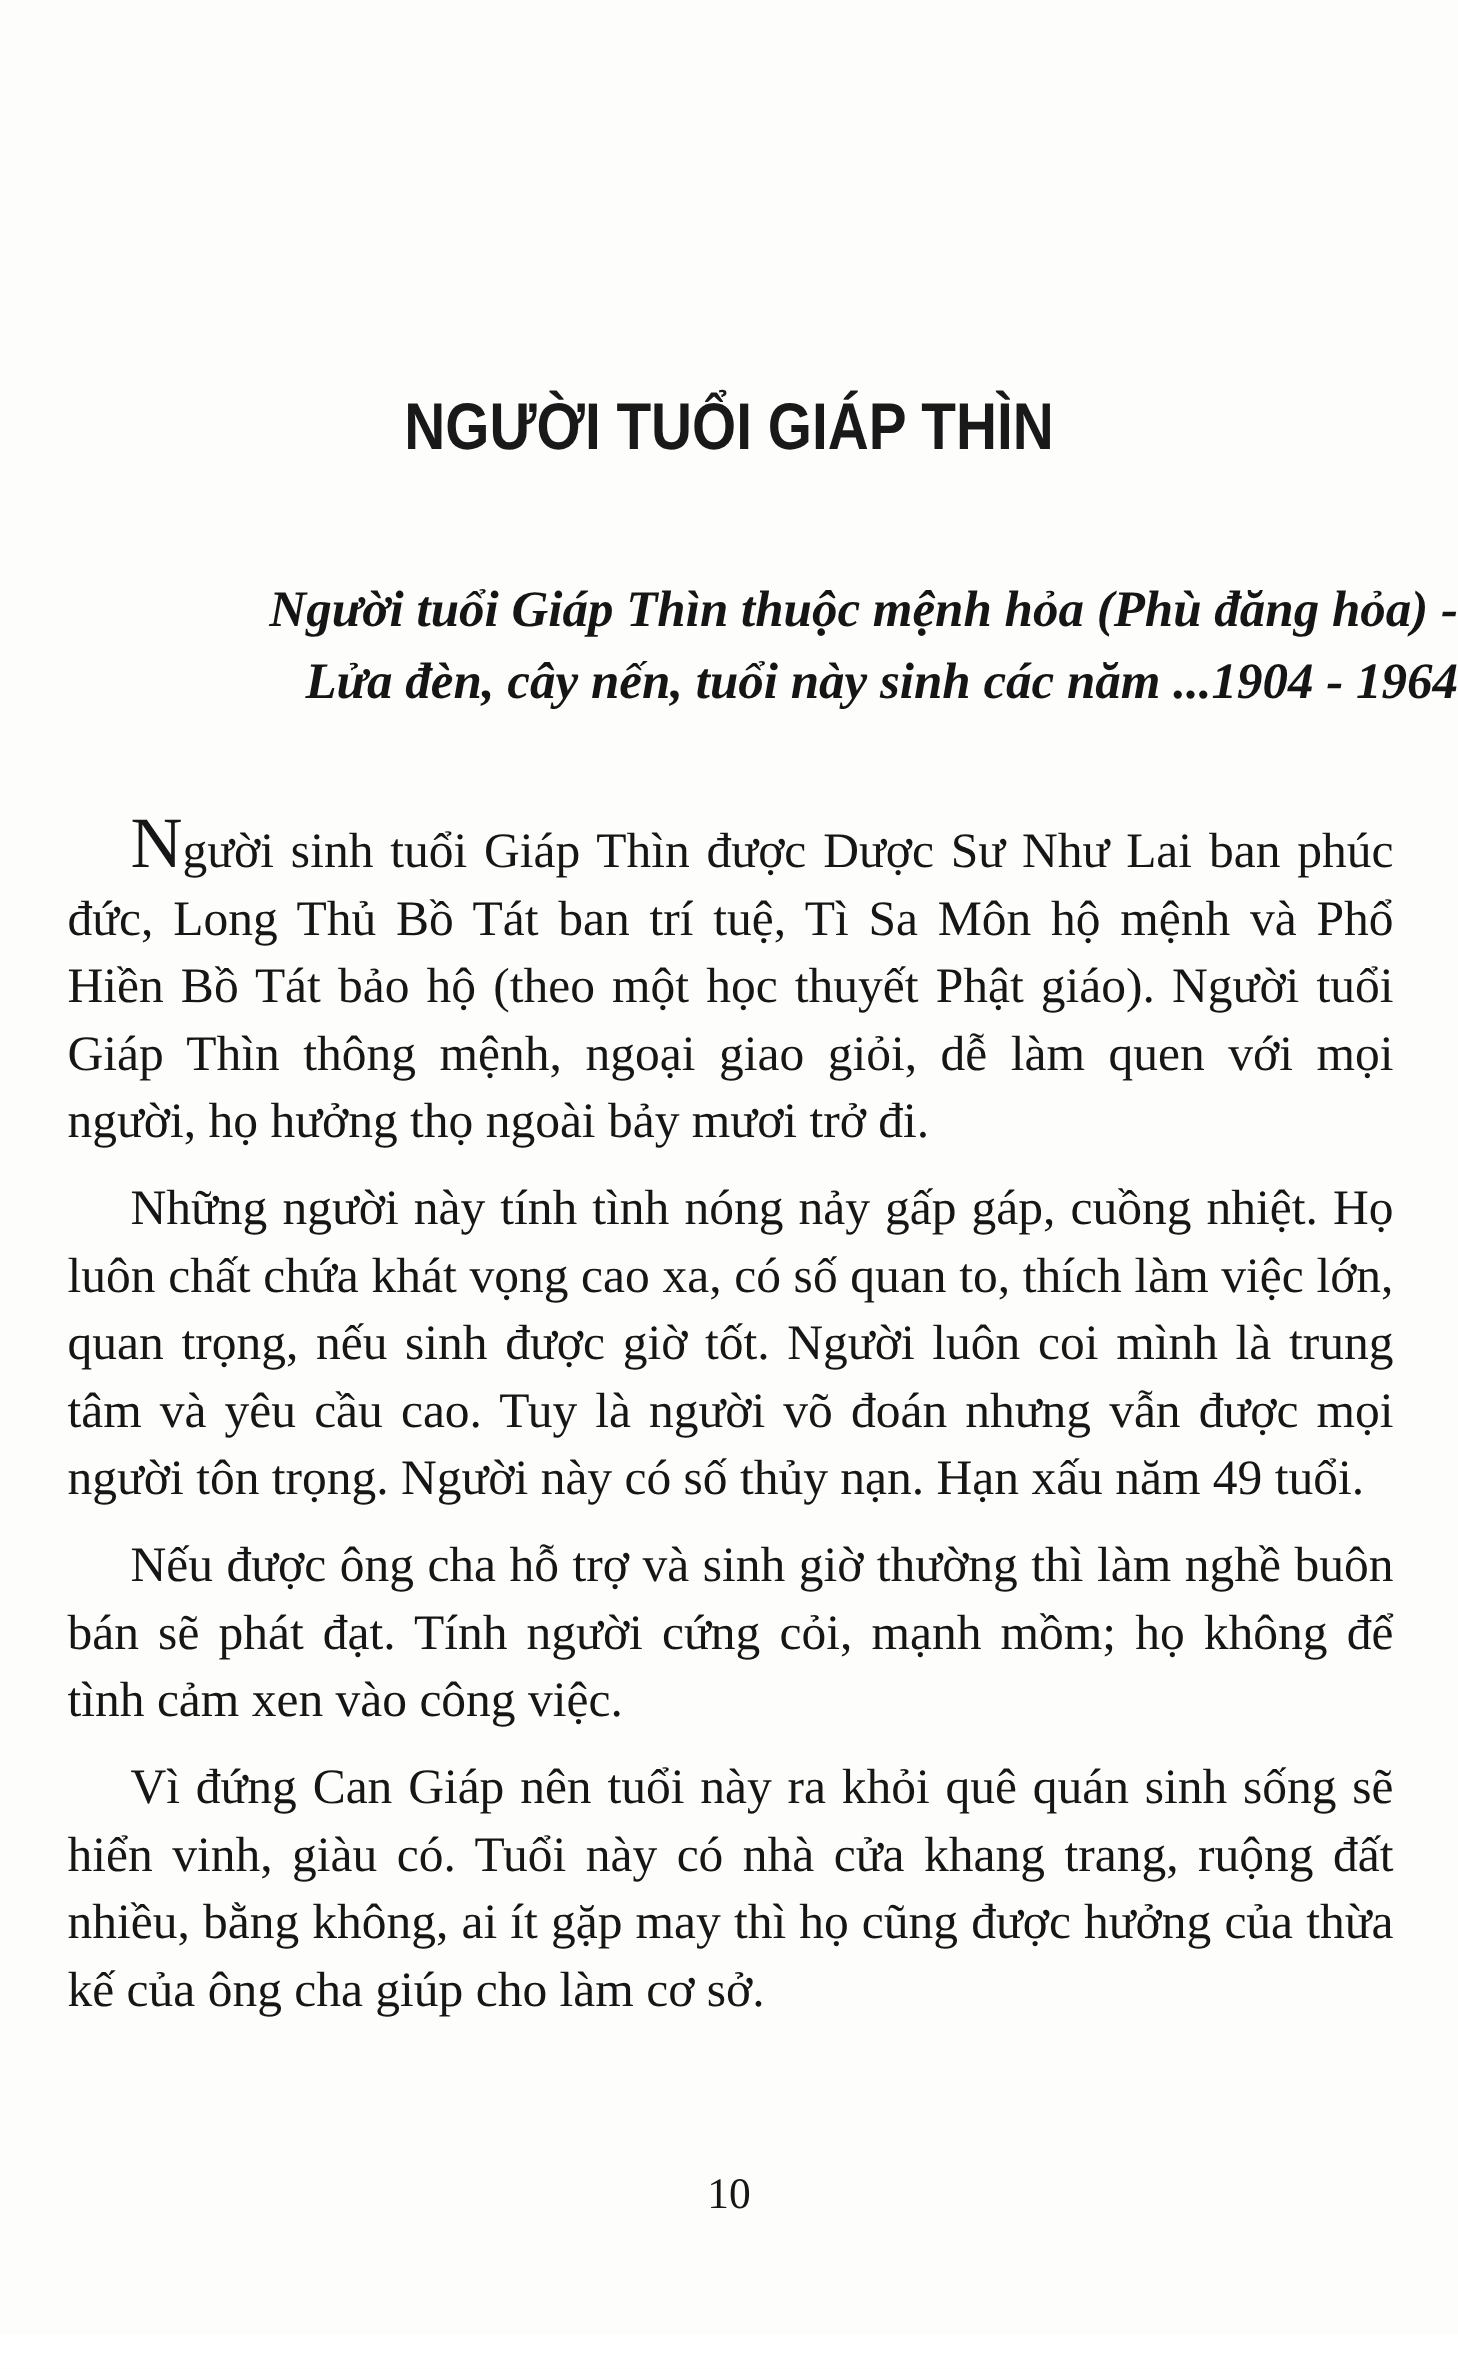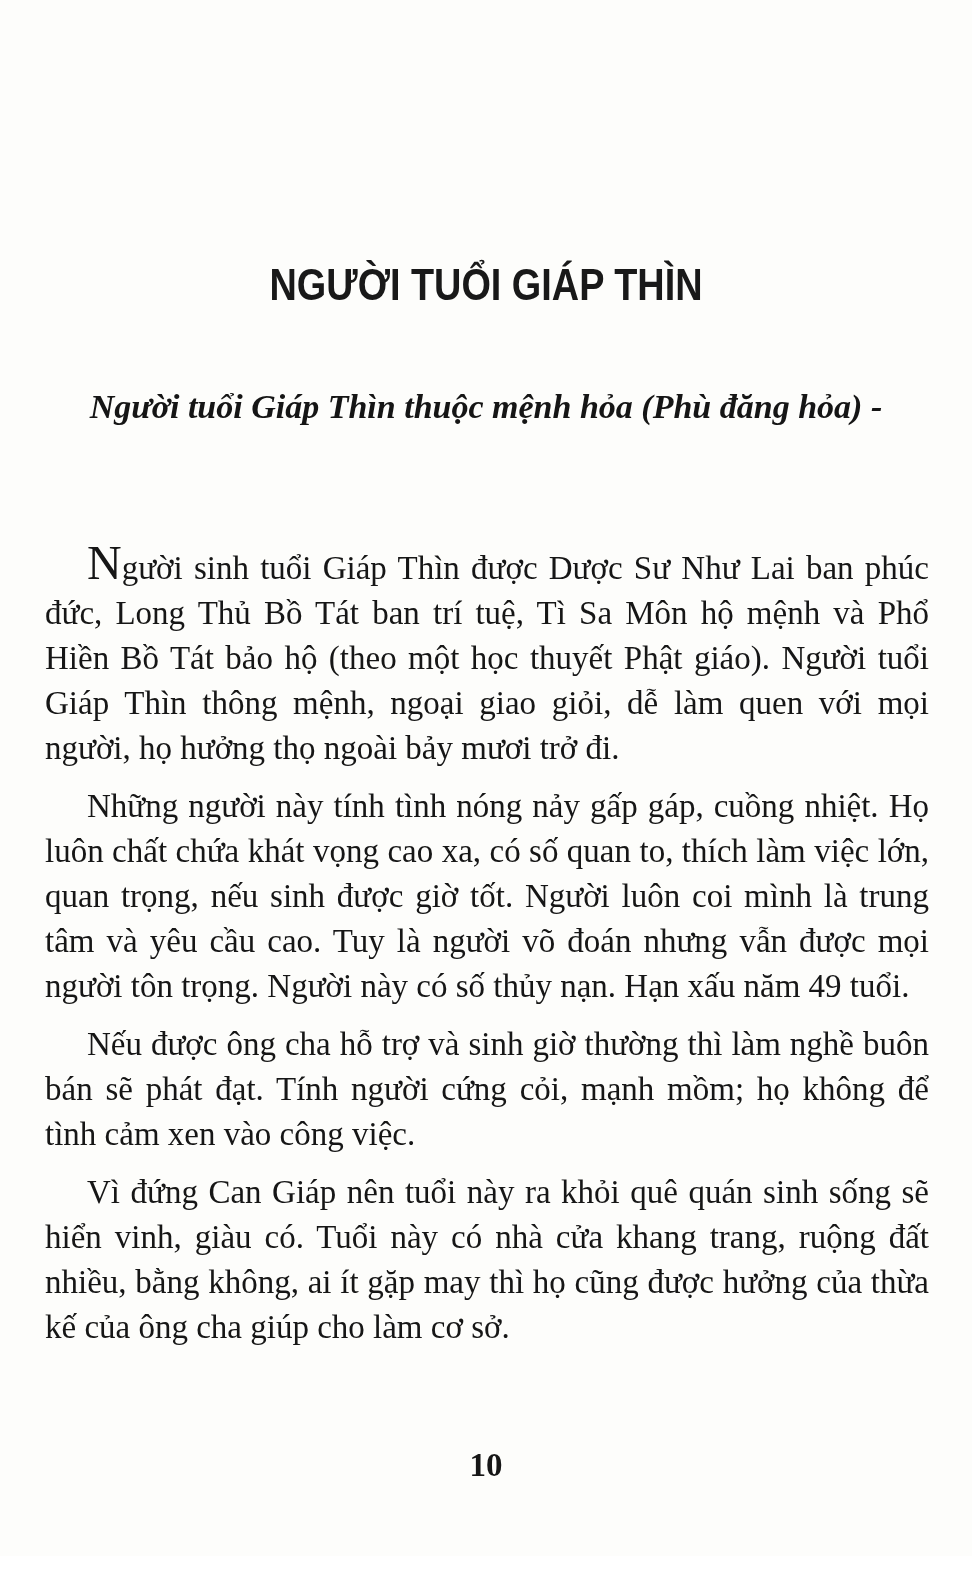--- a/index.html
+++ b/index.html
@@ -29,21 +29,21 @@
     transform: scaleX(0.86);
     transform-origin: center;
     white-space: nowrap;
     color: #191919;
   }
   .subtitle {
     position: absolute;
     top: 383px;
     left: 0;
     right: 0;
-    text-align: center;
+    text-align: right;
     font-style: italic;
     font-weight: bold;
     font-size: 34px;
     line-height: 48px;
     color: #151515;
   }
   .body-text {
     position: absolute;
     top: 540px;
     left: 45px;
@@ -59,33 +59,33 @@
   .drop-cap {
     font-size: 48px;
     line-height: 45px;
   }
   .page-number {
     position: absolute;
     top: 1447px;
     left: 0;
     right: 0;
     text-align: center;
-    font-size: 33px;
-    font-weight: bold;
+    font-size: 29px;
   }
 </style>
 </head>
 <body>
 
 <div class="page">
 
   <h1 class="doc-title">NGƯỜI TUỔI GIÁP THÌN</h1>
 
   <div class="subtitle">
     <div>Người tuổi Giáp Thìn thuộc mệnh hỏa (Phù đăng hỏa) -</div>
+    <div>Lửa đèn, cây nến, tuổi này sinh các năm ...1904 - 1964</div>
   </div>
 
   <div class="body-text">
     <p class="paragraph"><span class="drop-cap">N</span><span>gười sinh tuổi Giáp Thìn được Dược Sư Như Lai ban phúc đức, Long Thủ Bồ Tát ban trí tuệ, Tì Sa Môn hộ mệnh và Phổ Hiền Bồ Tát bảo hộ (theo một học thuyết Phật giáo). Người tuổi Giáp Thìn thông mệnh, ngoại giao giỏi, dễ làm quen với mọi người, họ hưởng thọ ngoài bảy mươi trở đi.</span></p>
 
     <p class="paragraph">Những người này tính tình nóng nảy gấp gáp, cuồng nhiệt. Họ luôn chất chứa khát vọng cao xa, có số quan to, thích làm việc lớn, quan trọng, nếu sinh được giờ tốt. Người luôn coi mình là trung tâm và yêu cầu cao. Tuy là người võ đoán nhưng vẫn được mọi người tôn trọng. Người này có số thủy nạn. Hạn xấu năm 49 tuổi.</p>
 
     <p class="paragraph">Nếu được ông cha hỗ trợ và sinh giờ thường thì làm nghề buôn bán sẽ phát đạt. Tính người cứng cỏi, mạnh mồm; họ không để tình cảm xen vào công việc.</p>
 
     <p class="paragraph">Vì đứng Can Giáp nên tuổi này ra khỏi quê quán sinh sống sẽ hiển vinh, giàu có. Tuổi này có nhà cửa khang trang, ruộng đất nhiều, bằng không, ai ít gặp may thì họ cũng được hưởng của thừa kế của ông cha giúp cho làm cơ sở.</p>

